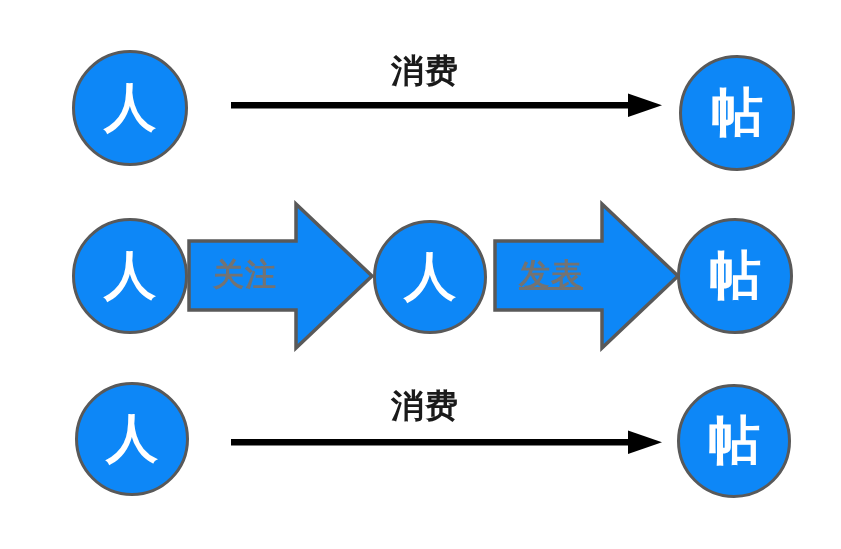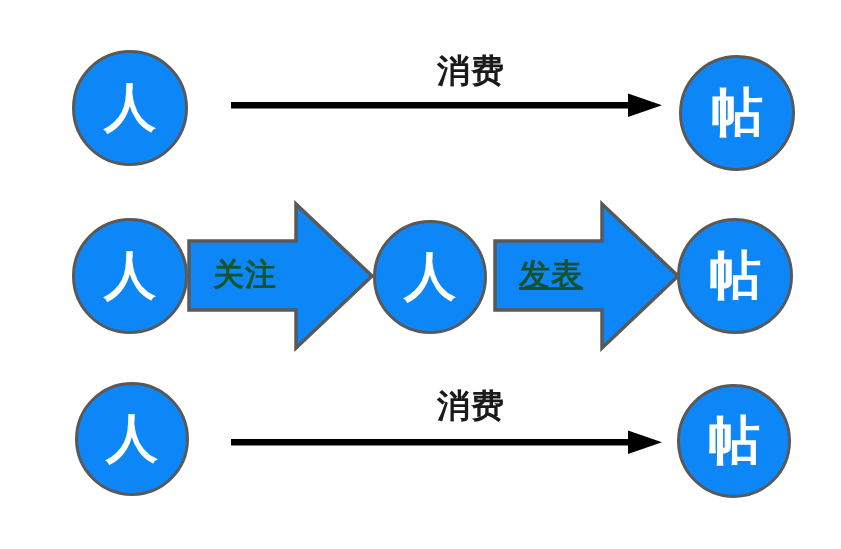--- a/index.html
+++ b/index.html
@@ -28,32 +28,32 @@
     font-weight: 700;
     line-height: 1;
     user-select: none;
   }
   .node-label {
     display: block;
     transform: translateY(-1px);
   }
   .edge-label {
     position: absolute;
-    text-align: right;
+    text-align: center;
     color: #1a1a1a;
     font-weight: 700;
     line-height: 1;
     letter-spacing: 1px;
     white-space: nowrap;
     user-select: none;
   }
   .block-label {
     position: absolute;
     text-align: center;
-    color: #14532d;
+    color: #737373;
     font-weight: 700;
     line-height: 1;
     letter-spacing: 1px;
     white-space: nowrap;
     user-select: none;
     z-index: 3;
   }
   .line-arrow {
     position: absolute;
   }

